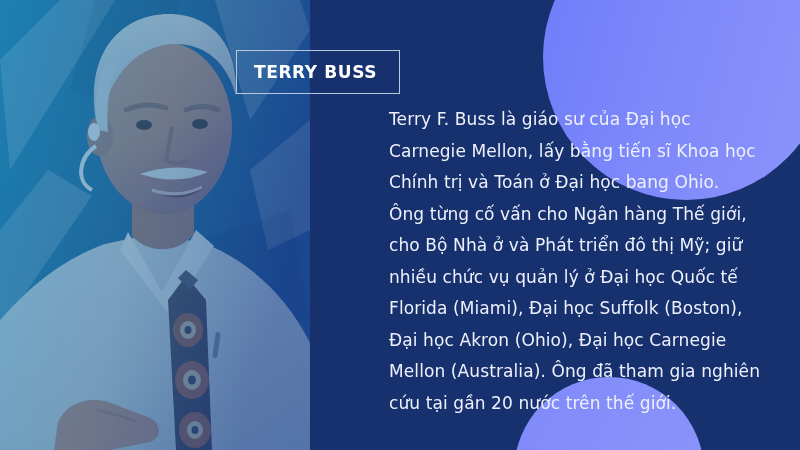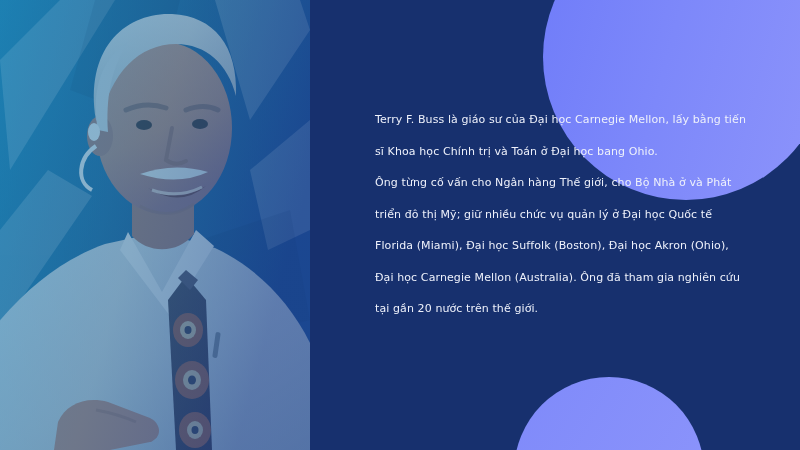--- a/index.html
+++ b/index.html
@@ -73,25 +73,25 @@
     font-size: 17px;
     font-weight: bold;
     letter-spacing: 0.6px;
     margin-left: 17px;
     white-space: nowrap;
   }
 
   
   #bio-text {
     position: absolute;
-    left: 375px;
+    left: 389px;
     top: 104px;
     width: 372px;
     color: #eef1fb;
-    font-size: 11px;
+    font-size: 17px;
     line-height: 31.5px;
     letter-spacing: 0.1px;
     white-space: pre-line;
   }
 </style>
 </head>
 <body>
 
 <div id="slide">
 
@@ -194,17 +194,20 @@
 
       <rect x="214" y="332" width="5" height="26" rx="2" fill="#7c8894" transform="rotate(8 216 345)"></rect>
 
       <path d="M 54 450 L 58 422 C 66 404 86 396 108 402 L 150 418 C 162 424 162 438 150 442 L 110 450 Z" fill="#b9897e"></path>
       <path d="M 96 410 q 22 4 40 12" stroke="#a1736c" stroke-width="3" fill="none" opacity="0.7"></path>
 
       <rect x="0" y="0" width="310" height="450" fill="url(#coolOverlay)"></rect>
     </svg>
   </div>
 
+  <div id="name-plate">
+    <span class="plate-text">TERRY BUSS</span>
+  </div>
 
   <div id="bio-text">Terry F. Buss là giáo sư của Đại học Carnegie Mellon, lấy bằng tiến sĩ Khoa học Chính trị và Toán ở Đại học bang Ohio.
 Ông từng cố vấn cho Ngân hàng Thế giới, cho Bộ Nhà ở và Phát triển đô thị Mỹ; giữ nhiều chức vụ quản lý ở Đại học Quốc tế Florida (Miami), Đại học Suffolk (Boston), Đại học Akron (Ohio), Đại học Carnegie Mellon (Australia). Ông đã tham gia nghiên cứu tại gần 20 nước trên thế giới.</div>
 
 </div>
 
 </body></html>

